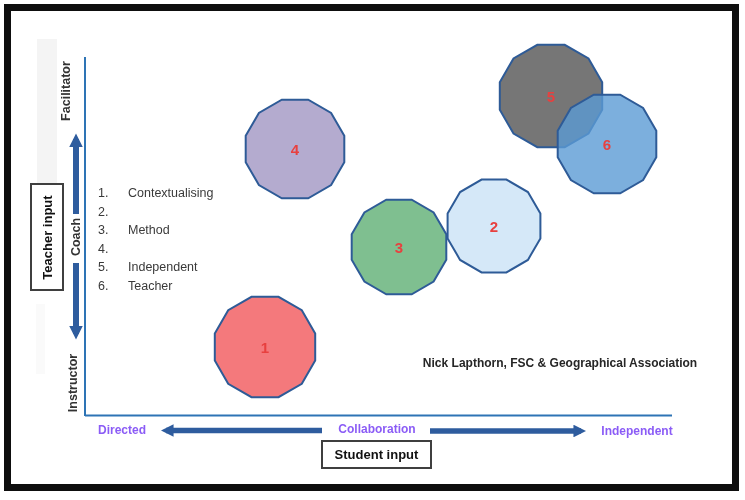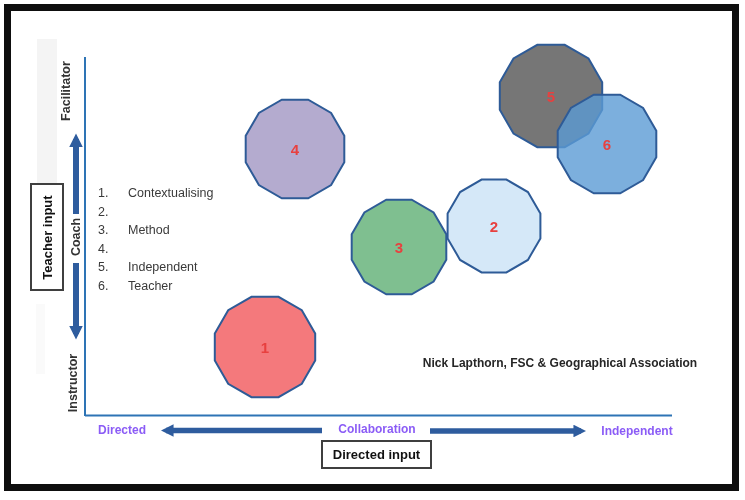--- a/index.html
+++ b/index.html
@@ -73,21 +73,21 @@
   </svg>
 
   <div class="lbl rot vert-word" style="left:66px;top:91px;">Facilitator</div>
   <div class="lbl rot vert-word" style="left:76px;top:237px;">Coach</div>
   <div class="lbl rot vert-word" style="left:73px;top:383px;">Instructor</div>
 
   <div class="in-box" id="teacher-box">
     <span>Teacher input</span>
   </div>
   <div class="in-box" id="student-box">
-    <span>Directed input</span>
+    <span>Student input</span>
   </div>
 
   <div class="lbl axis-word" style="left:122px;top:430px;">Directed</div>
   <div class="lbl axis-word" style="left:377px;top:429px;text-align:right;">Collaboration</div>
   <div class="lbl axis-word" style="left:637px;top:431px;">Independent</div>
 
   <div class="legend">
       <div class="legend-row">
         <span class="legend-num">1.</span>
         <span>Contextualising</span>

